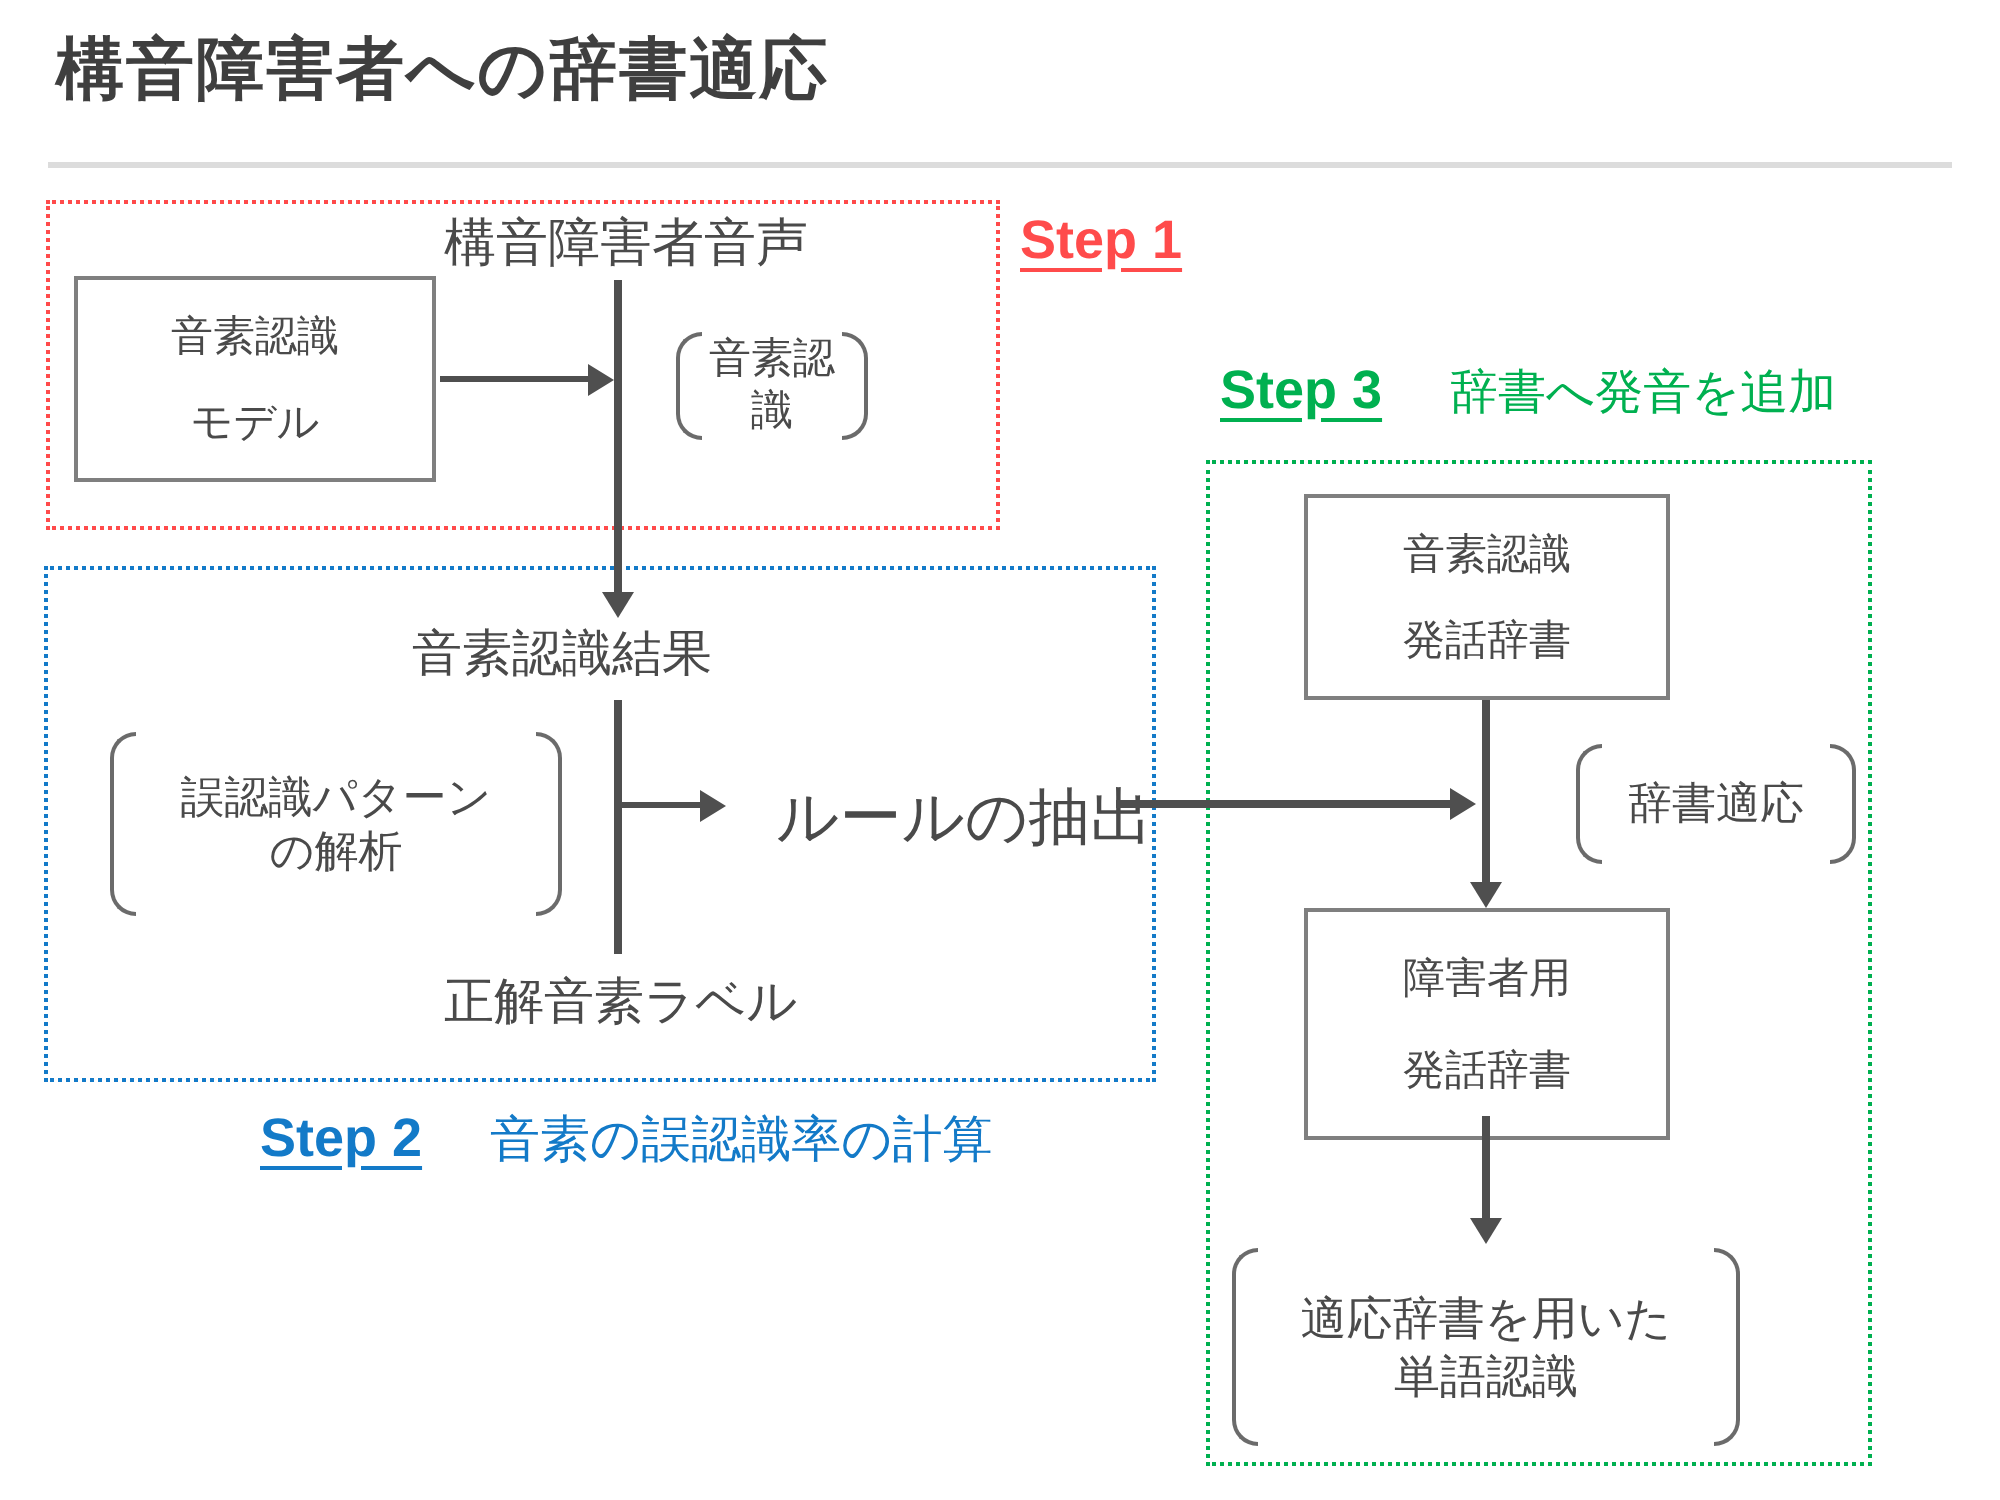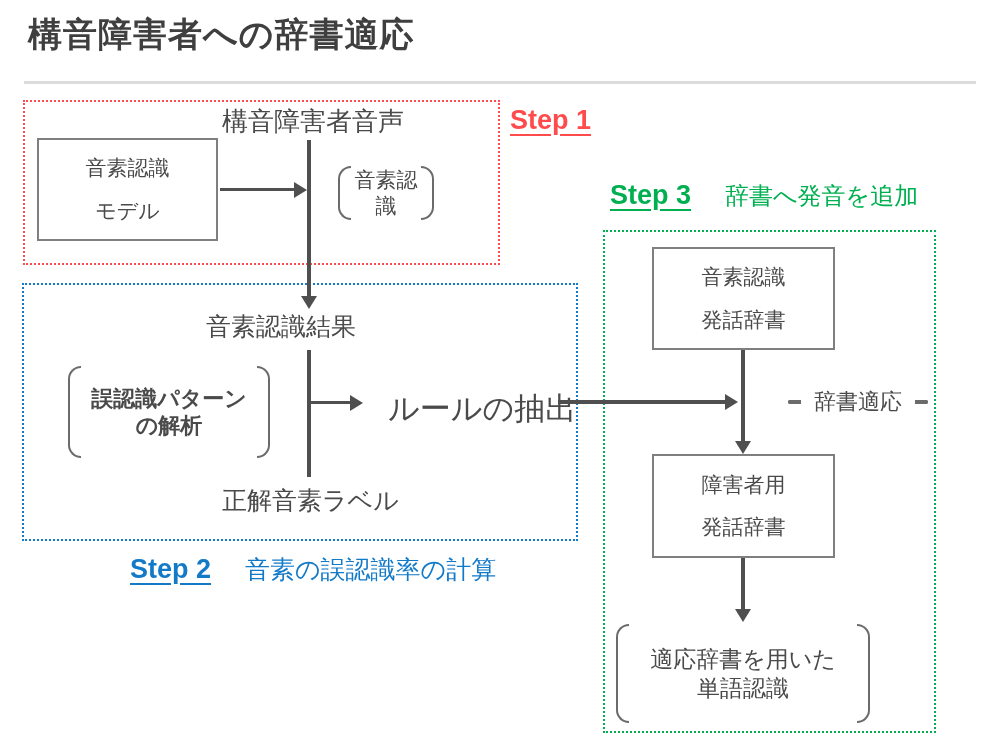--- a/index.html
+++ b/index.html
@@ -82,21 +82,21 @@
   <div class="abs bracket" style="left:338px;top:166px;width:96px;height:54px;">
     <div class="bk bk-l"></div>
     <div class="bk-c" style="font-size:21px;">
       <span>音素認識</span>
     </div>
     <div class="bk bk-r"></div>
   </div>
 
   <div class="abs label" style="left:206px;top:310px;font-size:25px;">音素認識結果</div>
 
-  <div class="abs bracket" style="left:68px;top:366px;width:202px;height:92px;font-weight:bold;">
+  <div class="abs bracket" style="left:55px;top:366px;width:226px;height:92px;">
     <div class="bk bk-l"></div>
     <div class="bk-c" style="font-size:22px;">
       <span>誤認識パターン</span>
       <span>の解析</span>
     </div>
     <div class="bk bk-r"></div>
   </div>
 
   <div class="abs vline" style="left:307px;top:350px;width:4px;height:127px;"></div>
 
@@ -111,29 +111,29 @@
   <div class="abs ah-r" style="left:725px;top:394px;"></div>
 
   <div class="abs node-box" style="left:652px;top:247px;width:183px;height:103px;">
     <span>音素認識</span>
     <span>発話辞書</span>
   </div>
 
   <div class="abs vline" style="left:741px;top:350px;width:4px;height:91px;"></div>
   <div class="abs ah-d" style="left:735px;top:441px;"></div>
 
-  <div class="abs bracket" style="left:788px;top:372px;width:140px;height:60px;align-items:center;">
+  <div class="abs bracket" style="left:788px;top:372px;width:140px;height:60px;">
     <div class="bk bk-l"></div>
     <div class="bk-c" style="font-size:22px;">
       <span>辞書適応</span>
     </div>
     <div class="bk bk-r"></div>
   </div>
 
-  <div class="abs node-box" style="left:652px;top:454px;width:183px;height:104px;">
+  <div class="abs node-box" style="left:652px;top:454px;width:183px;height:116px;">
     <span>障害者用</span>
     <span>発話辞書</span>
   </div>
 
   <div class="abs vline" style="left:741px;top:558px;width:4px;height:52px;"></div>
   <div class="abs ah-d" style="left:735px;top:609px;"></div>
 
   <div class="abs bracket" style="left:616px;top:624px;width:254px;height:99px;">
     <div class="bk bk-l"></div>
     <div class="bk-c" style="font-size:23px;">

